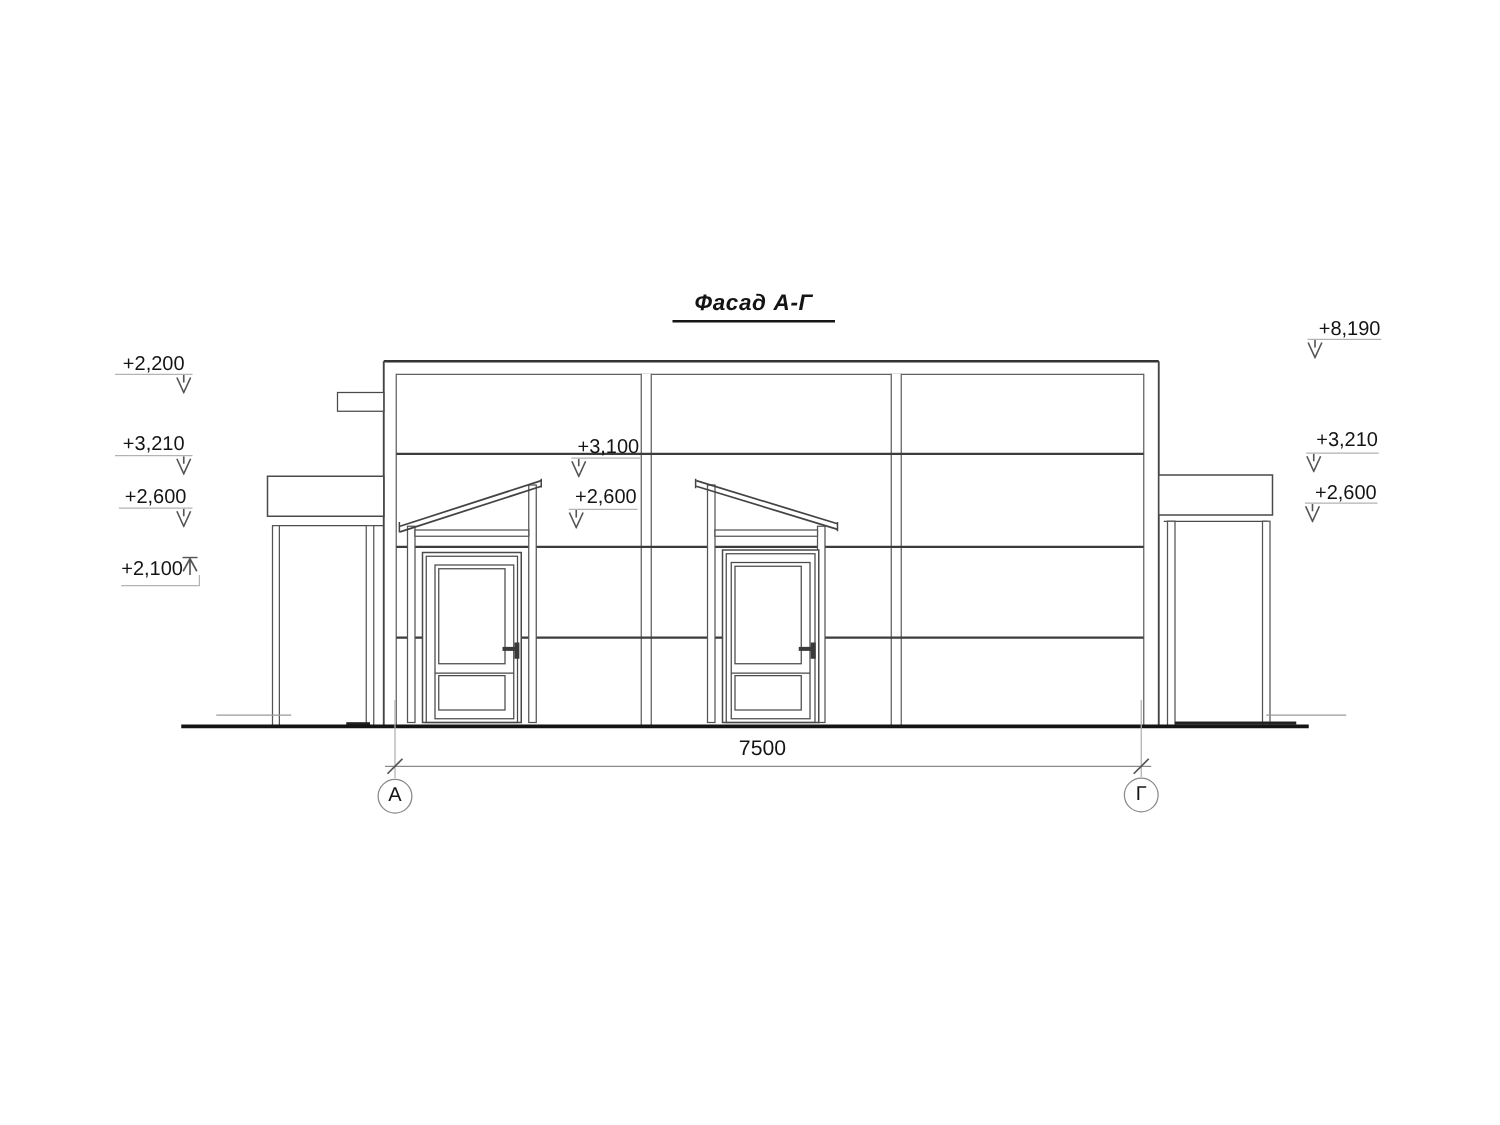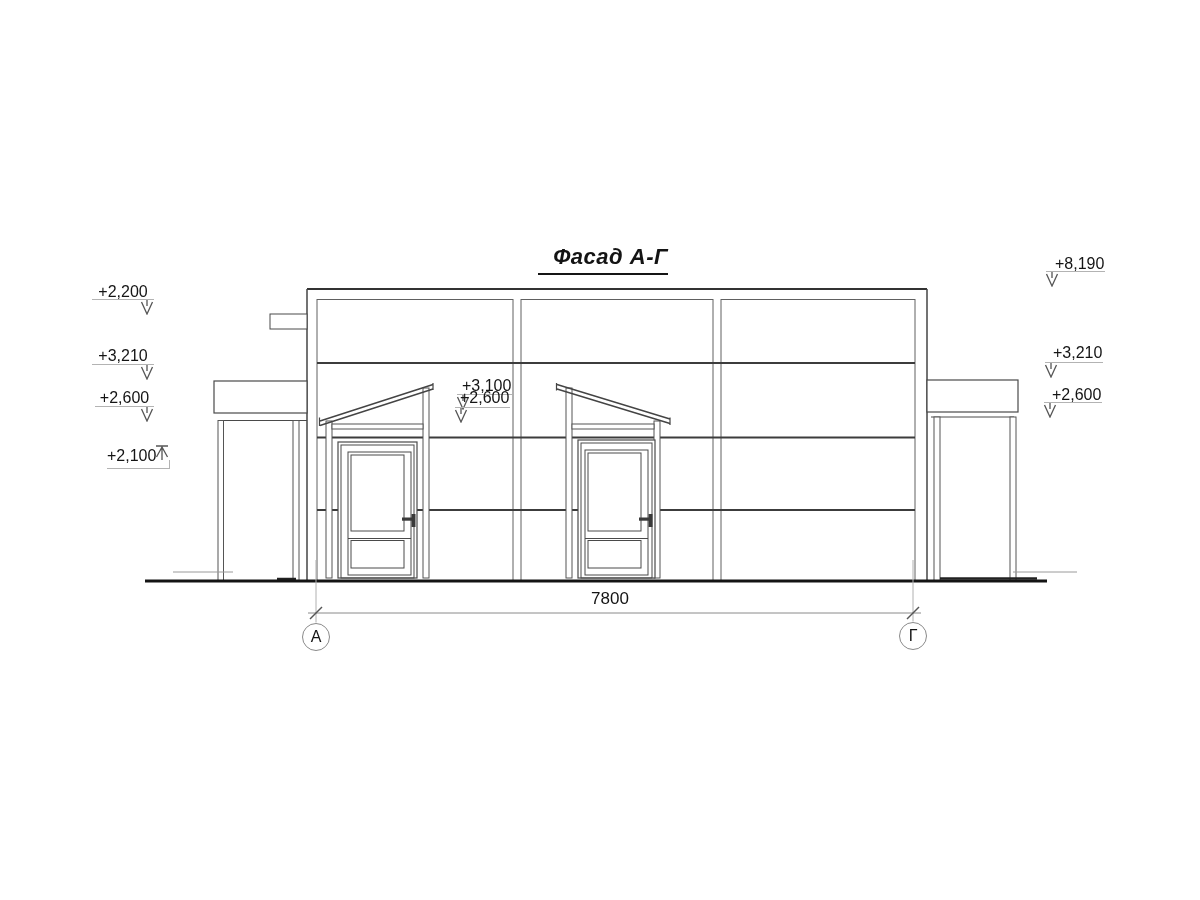--- a/index.html
+++ b/index.html
@@ -2,22 +2,22 @@
 <html><head>
 <meta charset="utf-8">
 <style>
   html,body{margin:0;padding:0;background:#fff;}
   .canvas{
     position:relative;width:1200px;height:900px;background:#ffffff;overflow:hidden;
     font-family:"Liberation Sans",sans-serif;color:#141414;
   }
   .linework{position:absolute;left:0;top:0;}
   .title{
-    position:absolute;left:538px;top:244px;width:130px;text-align:right;
-    font-size:22px;font-weight:bold;font-style:italic;letter-spacing:.5px;
+    position:absolute;left:538px;top:232px;width:130px;text-align:center;
+    font-size:18px;font-weight:bold;font-style:italic;letter-spacing:.5px;
     border-bottom:2px solid #151515;padding-bottom:3px;
   }
   .elev-mark{position:absolute;height:40px;}
   .elev-label{position:absolute;left:0;top:0;width:100%;text-align:center;
     font-size:16px;white-space:nowrap;}
   .elev-label.al{text-align:left;}
   .shelf{position:absolute;height:1px;background:#b3b3b3;}
   .vconn{position:absolute;width:1px;background:#b3b3b3;}
   .elev-arrow{position:absolute;}
   .dim-label{position:absolute;left:583px;top:589px;width:54px;text-align:center;font-size:17px;}
@@ -143,30 +143,30 @@
   </div>
 
   <div class="elev-mark" style="left:95px;top:389px;width:59px;">
     <div class="elev-label">+2,600</div>
     <div class="shelf" style="left:0;top:17px;width:59px;"></div>
     <svg class="elev-arrow" style="left:45px;top:18px;" width="14" height="15" viewBox="0 0 14 15">
         <path d="M7,0 V6 M1.5,2 L7,14 L12.5,2" fill="none" stroke="#555" stroke-width="1.3"></path>
       </svg>
   </div>
 
-  <div class="elev-mark" style="left:97px;top:447px;width:63px;margin-left:10px;">
+  <div class="elev-mark" style="left:97px;top:447px;width:63px;">
     <div class="elev-label al" style="width:52px;">+2,100</div>
     <svg class="elev-arrow" style="left:48px;top:-2px;" width="14" height="16" viewBox="0 0 14 16">
         <path d="M1,1 H13 M7,2 V15 M1.5,12 L7,2 L12.5,12" fill="none" stroke="#555" stroke-width="1.3"></path>
       </svg>
     <div class="vconn" style="left:62px;top:13px;height:8px;"></div>
     <div class="shelf" style="left:0;top:21px;width:63px;"></div>
   </div>
 
-  <div class="elev-mark" style="left:457px;top:349px;width:55px;margin-top:28px;">
+  <div class="elev-mark" style="left:457px;top:349px;width:55px;">
     <div class="elev-label al" style="left:5px;">+3,100</div>
     <div class="shelf" style="left:0;top:17px;width:55px;"></div>
     <svg class="elev-arrow" style="left:-1px;top:18px;" width="14" height="15" viewBox="0 0 14 15">
         <path d="M7,0 V6 M1.5,2 L7,14 L12.5,2" fill="none" stroke="#555" stroke-width="1.3"></path>
       </svg>
   </div>
 
   <div class="elev-mark" style="left:455px;top:389px;width:55px;">
     <div class="elev-label al" style="left:5px;">+2,600</div>
     <div class="shelf" style="left:0;top:18px;width:55px;"></div>
@@ -192,18 +192,18 @@
   </div>
 
   <div class="elev-mark" style="left:1044px;top:386px;width:58px;">
     <div class="elev-label al" style="left:8px;">+2,600</div>
     <div class="shelf" style="left:0;top:16px;width:58px;"></div>
     <svg class="elev-arrow" style="left:-1px;top:17px;" width="14" height="15" viewBox="0 0 14 15">
         <path d="M7,0 V6 M1.5,2 L7,14 L12.5,2" fill="none" stroke="#555" stroke-width="1.3"></path>
       </svg>
   </div>
 
-  <div class="dim-label">7800</div>
+  <div class="dim-label">7500</div>
 
   <div class="axis-bubble" style="left:302px;top:623px;">А</div>
   <div class="axis-bubble" style="left:899px;top:622px;">Г</div>
 
 </div>
 
 </body></html>

